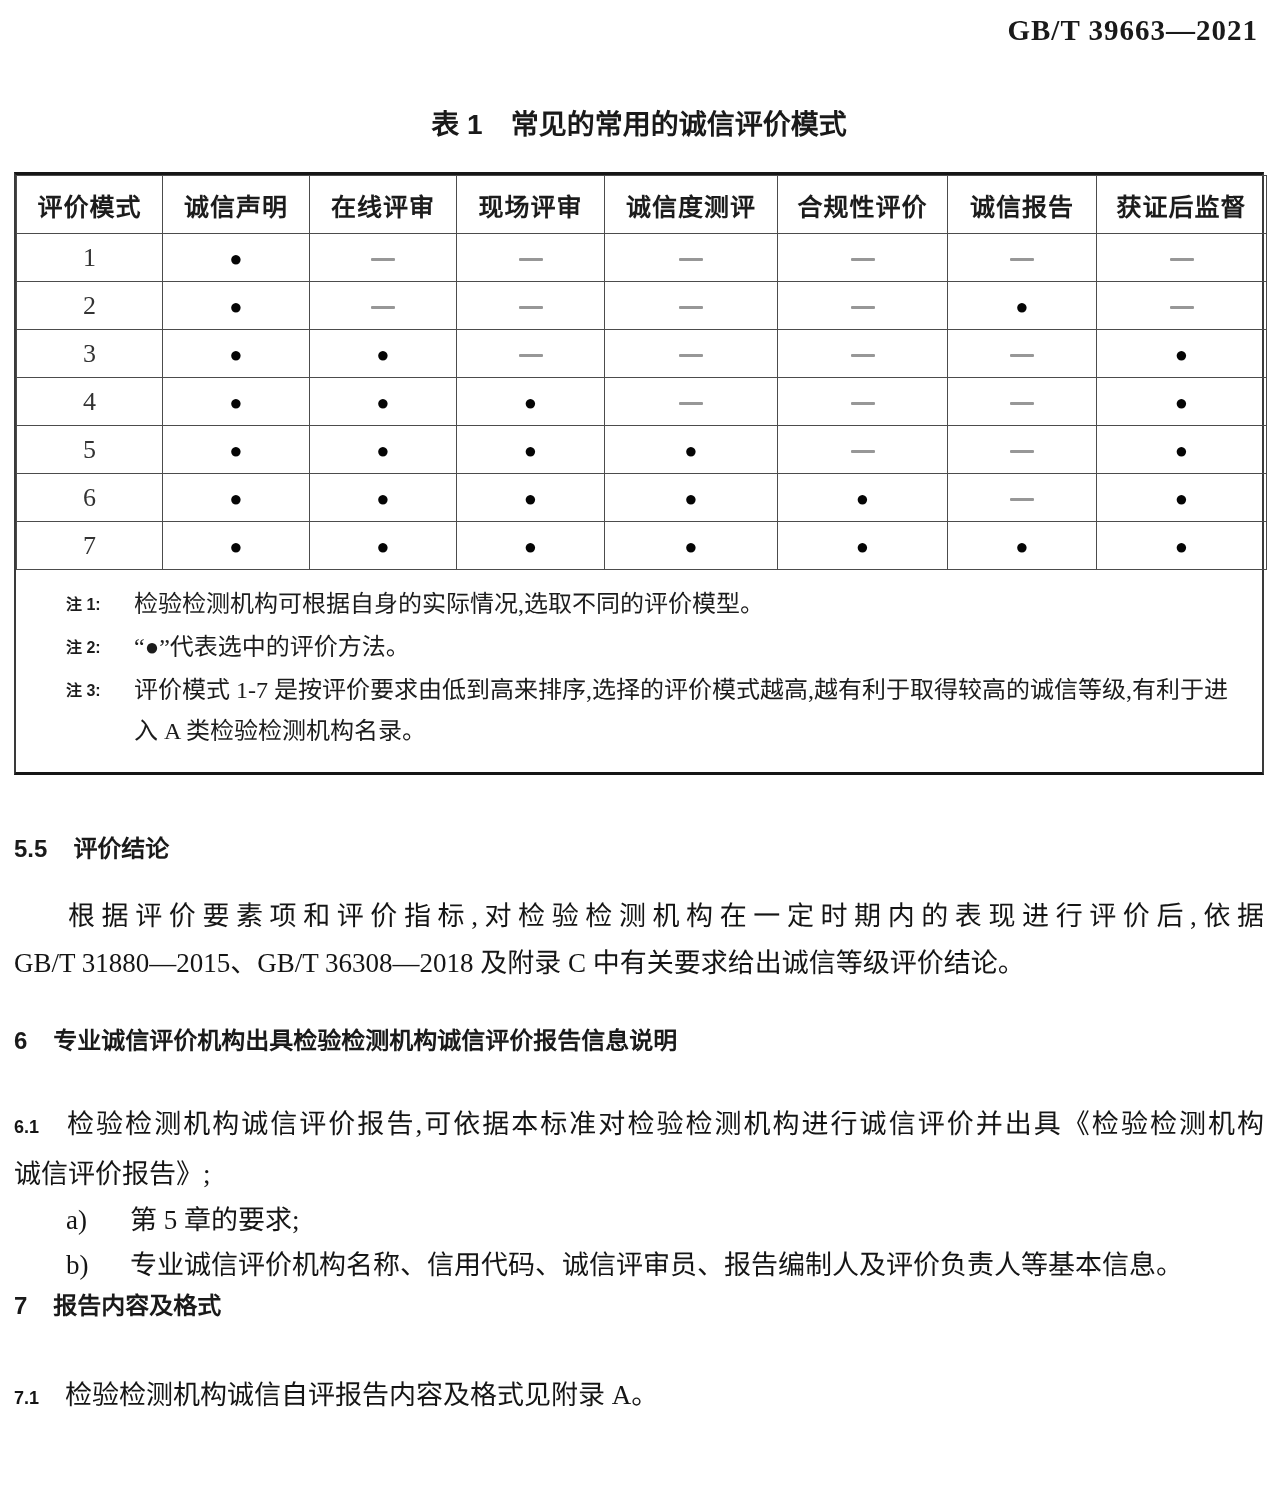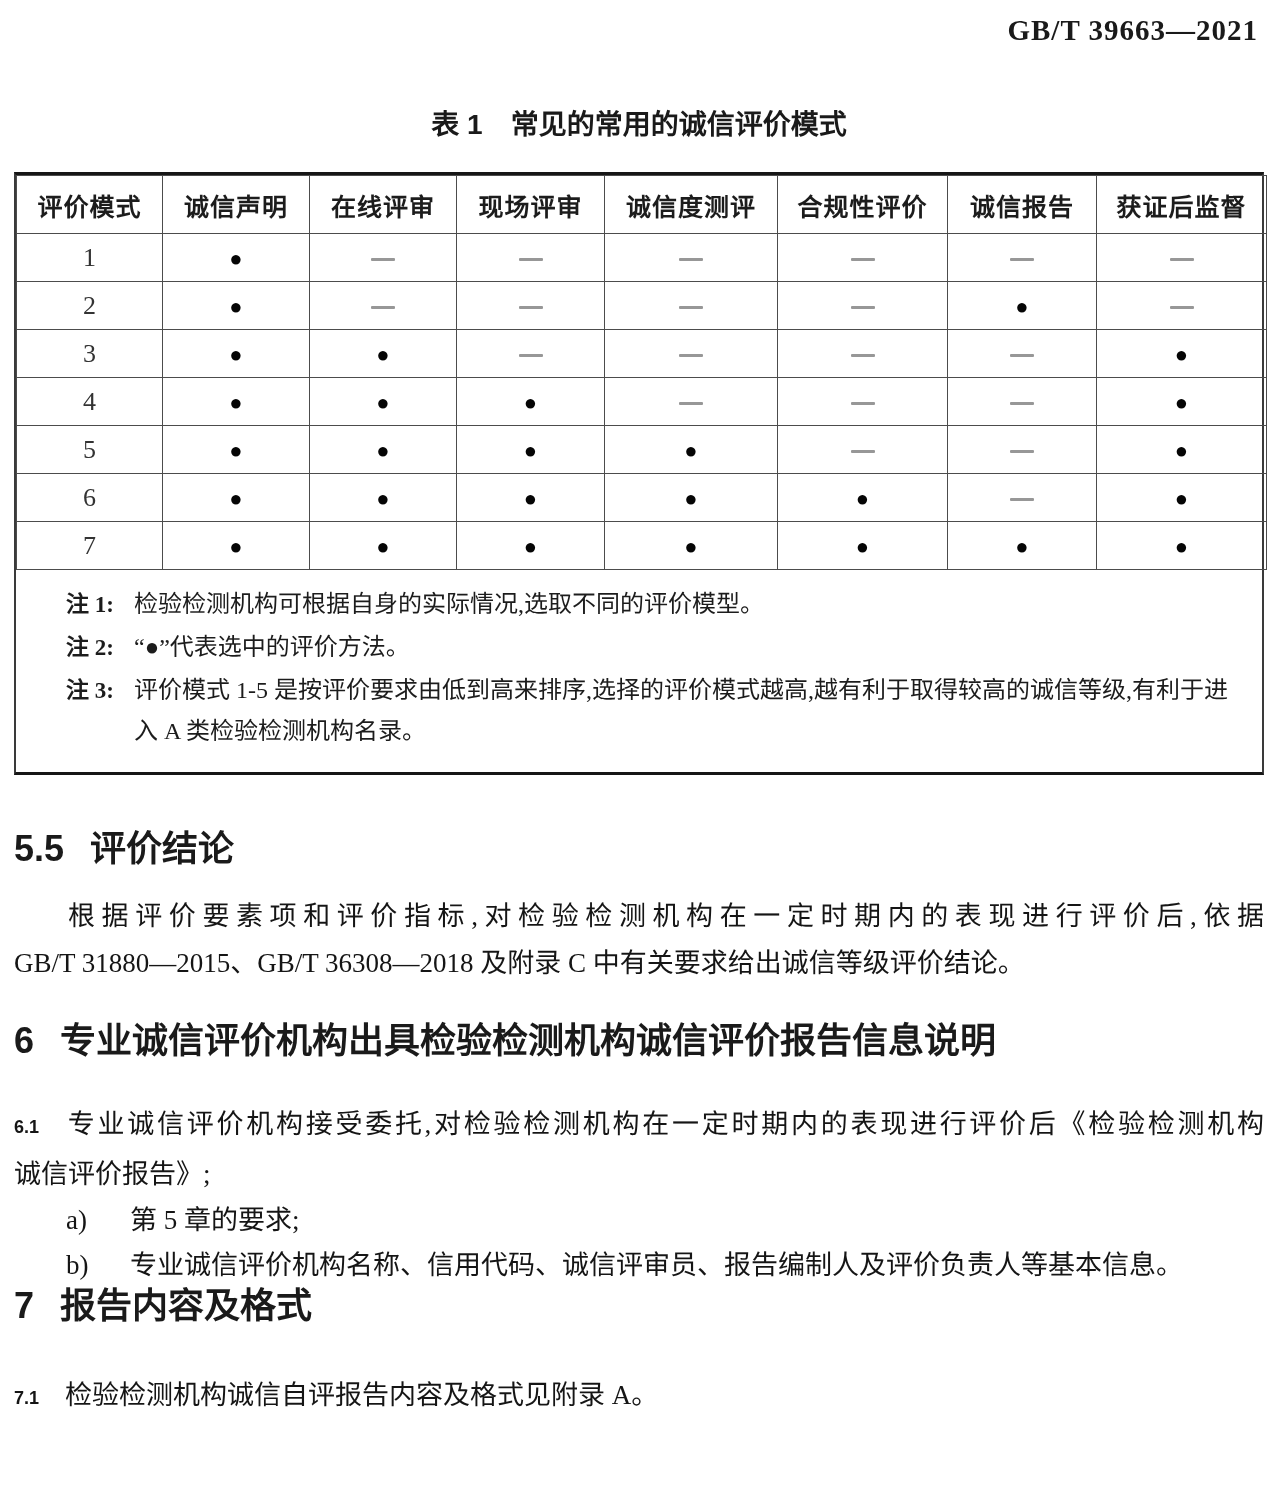--- a/index.html
+++ b/index.html
@@ -61,27 +61,27 @@
     min-height:140px;box-sizing:border-box;
   }
   .note{
     position:relative;
     padding-left:68px;
     font-size:24px;line-height:41px;color:#1c1c1c;
     margin-bottom:2px;
   }
   .note .nlabel{
     position:absolute;left:0;top:0;
-    font-family:Liberation Serif, serif;
-    font-weight:bold;font-size:23px;white-space:nowrap;
+    font-family:Liberation Sans, sans-serif;
+    font-weight:bold;font-size:16px;white-space:nowrap;
   }
   
   .h-section{
     font-family:"Liberation Sans","DejaVu Sans",sans-serif;
-    font-weight:bold;font-size:36px;line-height:36px;
+    font-weight:bold;font-size:24px;line-height:36px;
   }
   .h-section .hnum{margin-right:26px;}
   .h55{margin-top:56px;}
   .h6{margin-top:36px;}
   .h7{}
   .bodyline{font-size:27px;line-height:47px;color:#151515;}
   .stretch{text-align:justify;text-align-last:justify;}
   .indent2{text-indent:2em;}
   .p55{margin-top:26px;}
   .c61{margin-top:42px;}
@@ -200,39 +200,39 @@
             <td><span class="dot">●</span></td>
             <td><span class="dot">●</span></td>
             <td><span class="dot">●</span></td>
             <td><span class="dot">●</span></td>
           </tr>
         </tbody>
     </table>
     <div class="notes" id="tbl-notes">
         <div class="note"><span class="nlabel">注 1:</span><span>检验检测机构可根据自身的实际情况,选取不同的评价模型。</span></div>
         <div class="note"><span class="nlabel">注 2:</span><span>“●”代表选中的评价方法。</span></div>
-        <div class="note"><span class="nlabel">注 3:</span><span>评价模式 1-5 是按评价要求由低到高来排序,选择的评价模式越高,越有利于取得较高的诚信等级,有利于进入 A 类检验检测机构名录。</span></div>
+        <div class="note"><span class="nlabel">注 3:</span><span>评价模式 1-7 是按评价要求由低到高来排序,选择的评价模式越高,越有利于取得较高的诚信等级,有利于进入 A 类检验检测机构名录。</span></div>
       </div>
   </div>
 
   <div class="h-section h55">
     <span class="hnum">5.5</span><span>评价结论</span>
   </div>
 
   <div class="p55" id="para-5-5">
       <div class="bodyline stretch indent2">根据评价要素项和评价指标,对检验检测机构在一定时期内的表现进行评价后,依据</div>
       <div class="bodyline">GB/T 31880—2015、GB/T 36308—2018 及附录 C 中有关要求给出诚信等级评价结论。</div>
     </div>
 
   <div class="h-section h6">
     <span class="hnum">6</span><span>专业诚信评价机构出具检验检测机构诚信评价报告信息说明</span>
   </div>
 
   <div class="c61" id="clause-6-1">
-      <div class="clauseline stretch"><span class="cnum">6.1</span><span>专业诚信评价机构接受委托,对检验检测机构在一定时期内的表现进行评价后《检验检测机构</span></div>
+      <div class="clauseline stretch"><span class="cnum">6.1</span><span>检验检测机构诚信评价报告,可依据本标准对检验检测机构进行诚信评价并出具《检验检测机构</span></div>
       <div class="clauseline">诚信评价报告》;</div>
     </div>
 
 
   <div id="clause-6-2-items">
       <div class="subitem"><span class="ilabel">a)</span><span>第 5 章的要求;</span></div>
       <div class="subitem"><span class="ilabel">b)</span><span>专业诚信评价机构名称、信用代码、诚信评审员、报告编制人及评价负责人等基本信息。</span></div>
     </div>
 
   <div class="h-section h7">

